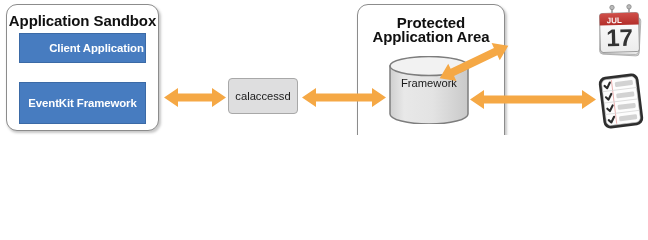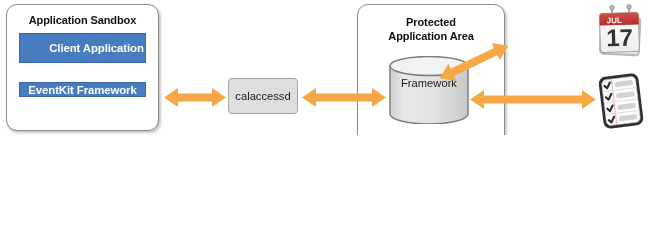--- a/index.html
+++ b/index.html
@@ -40,21 +40,21 @@
     top: 4px;
     width: 148px;
     height: 163px;
   }
   .container-title {
     position: absolute;
     left: 0;
     right: 0;
     text-align: center;
     font-weight: bold;
-    font-size: 11px;
+    font-size: 15px;
     color: #101010;
     line-height: 13.5px;
     letter-spacing: -0.1px;
   }
   #sandbox-title { top: 9px; }
   #protected-title { top: 11px; }
 
   
   .blue-box {
     position: absolute;
@@ -73,21 +73,21 @@
     left: 19px;
     top: 33px;
     width: 127px;
     height: 30px;
     padding-left: 28px;
   }
   #eventkit-box {
     left: 19px;
     top: 82px;
     width: 127px;
-    height: 15px;
+    height: 42px;
   }
 
   
   #calaccessd-box {
     position: absolute;
     left: 228px;
     top: 78px;
     width: 70px;
     height: 36px;
     background: #dededf;

